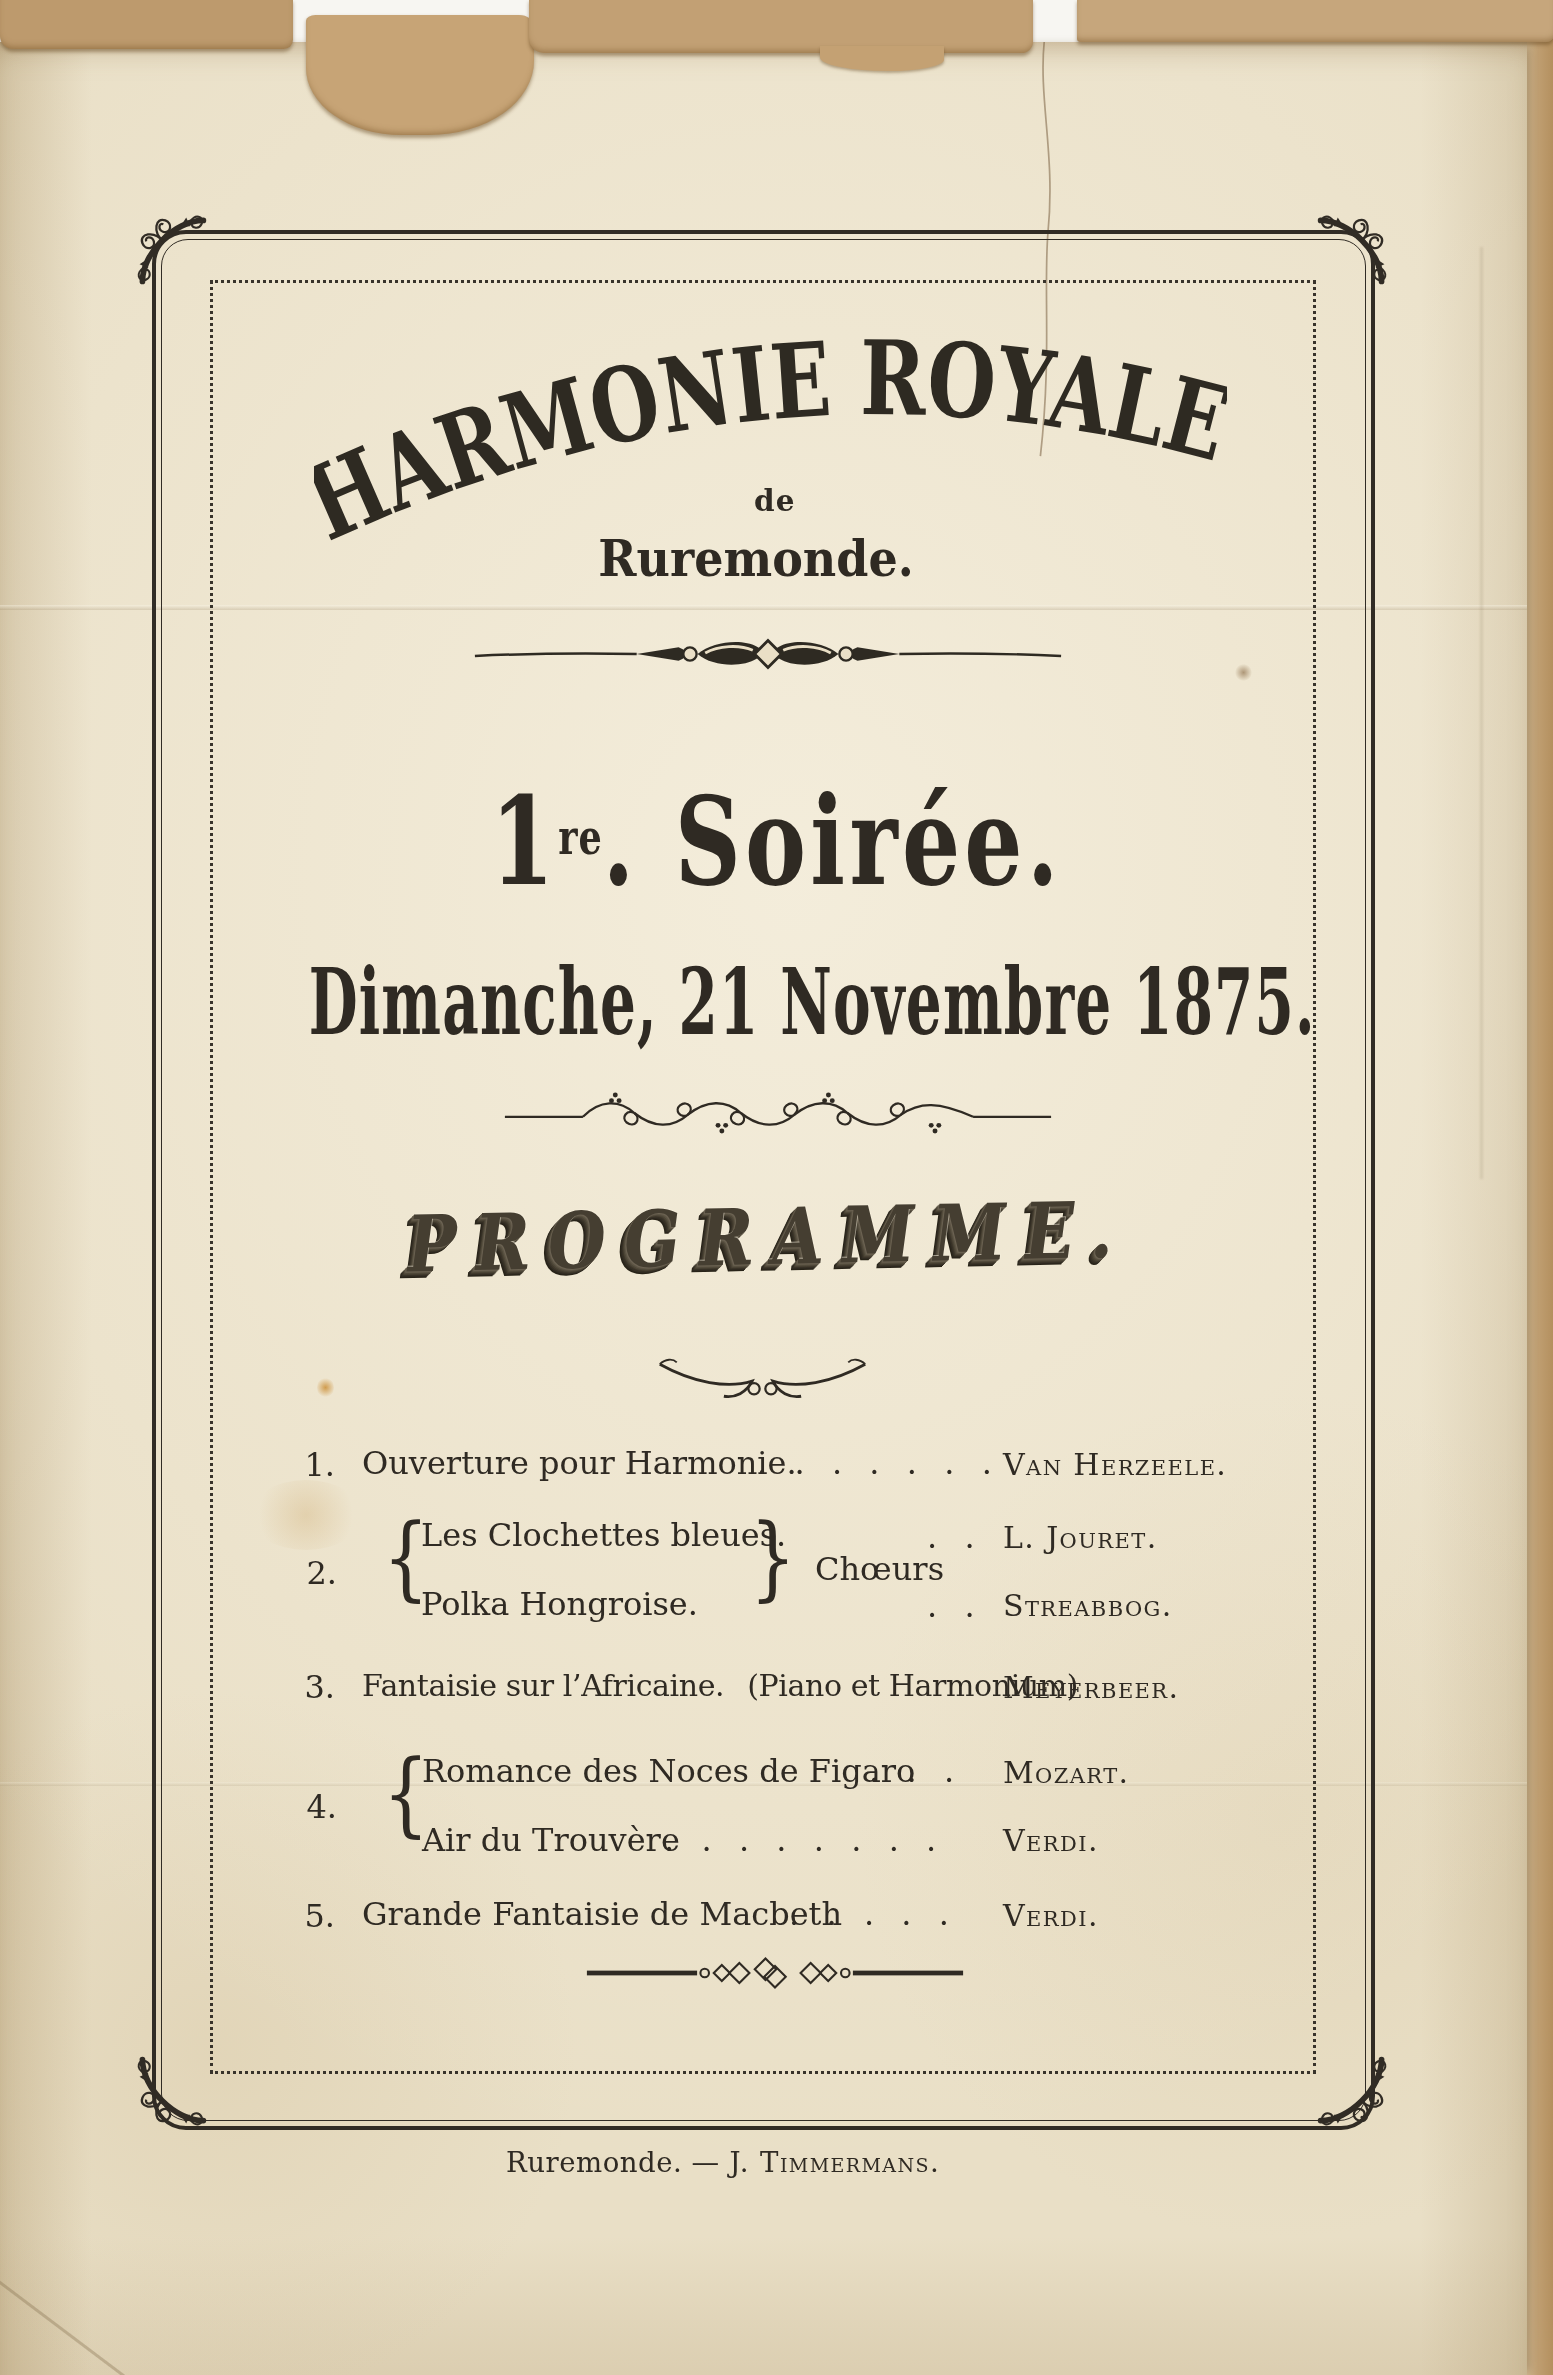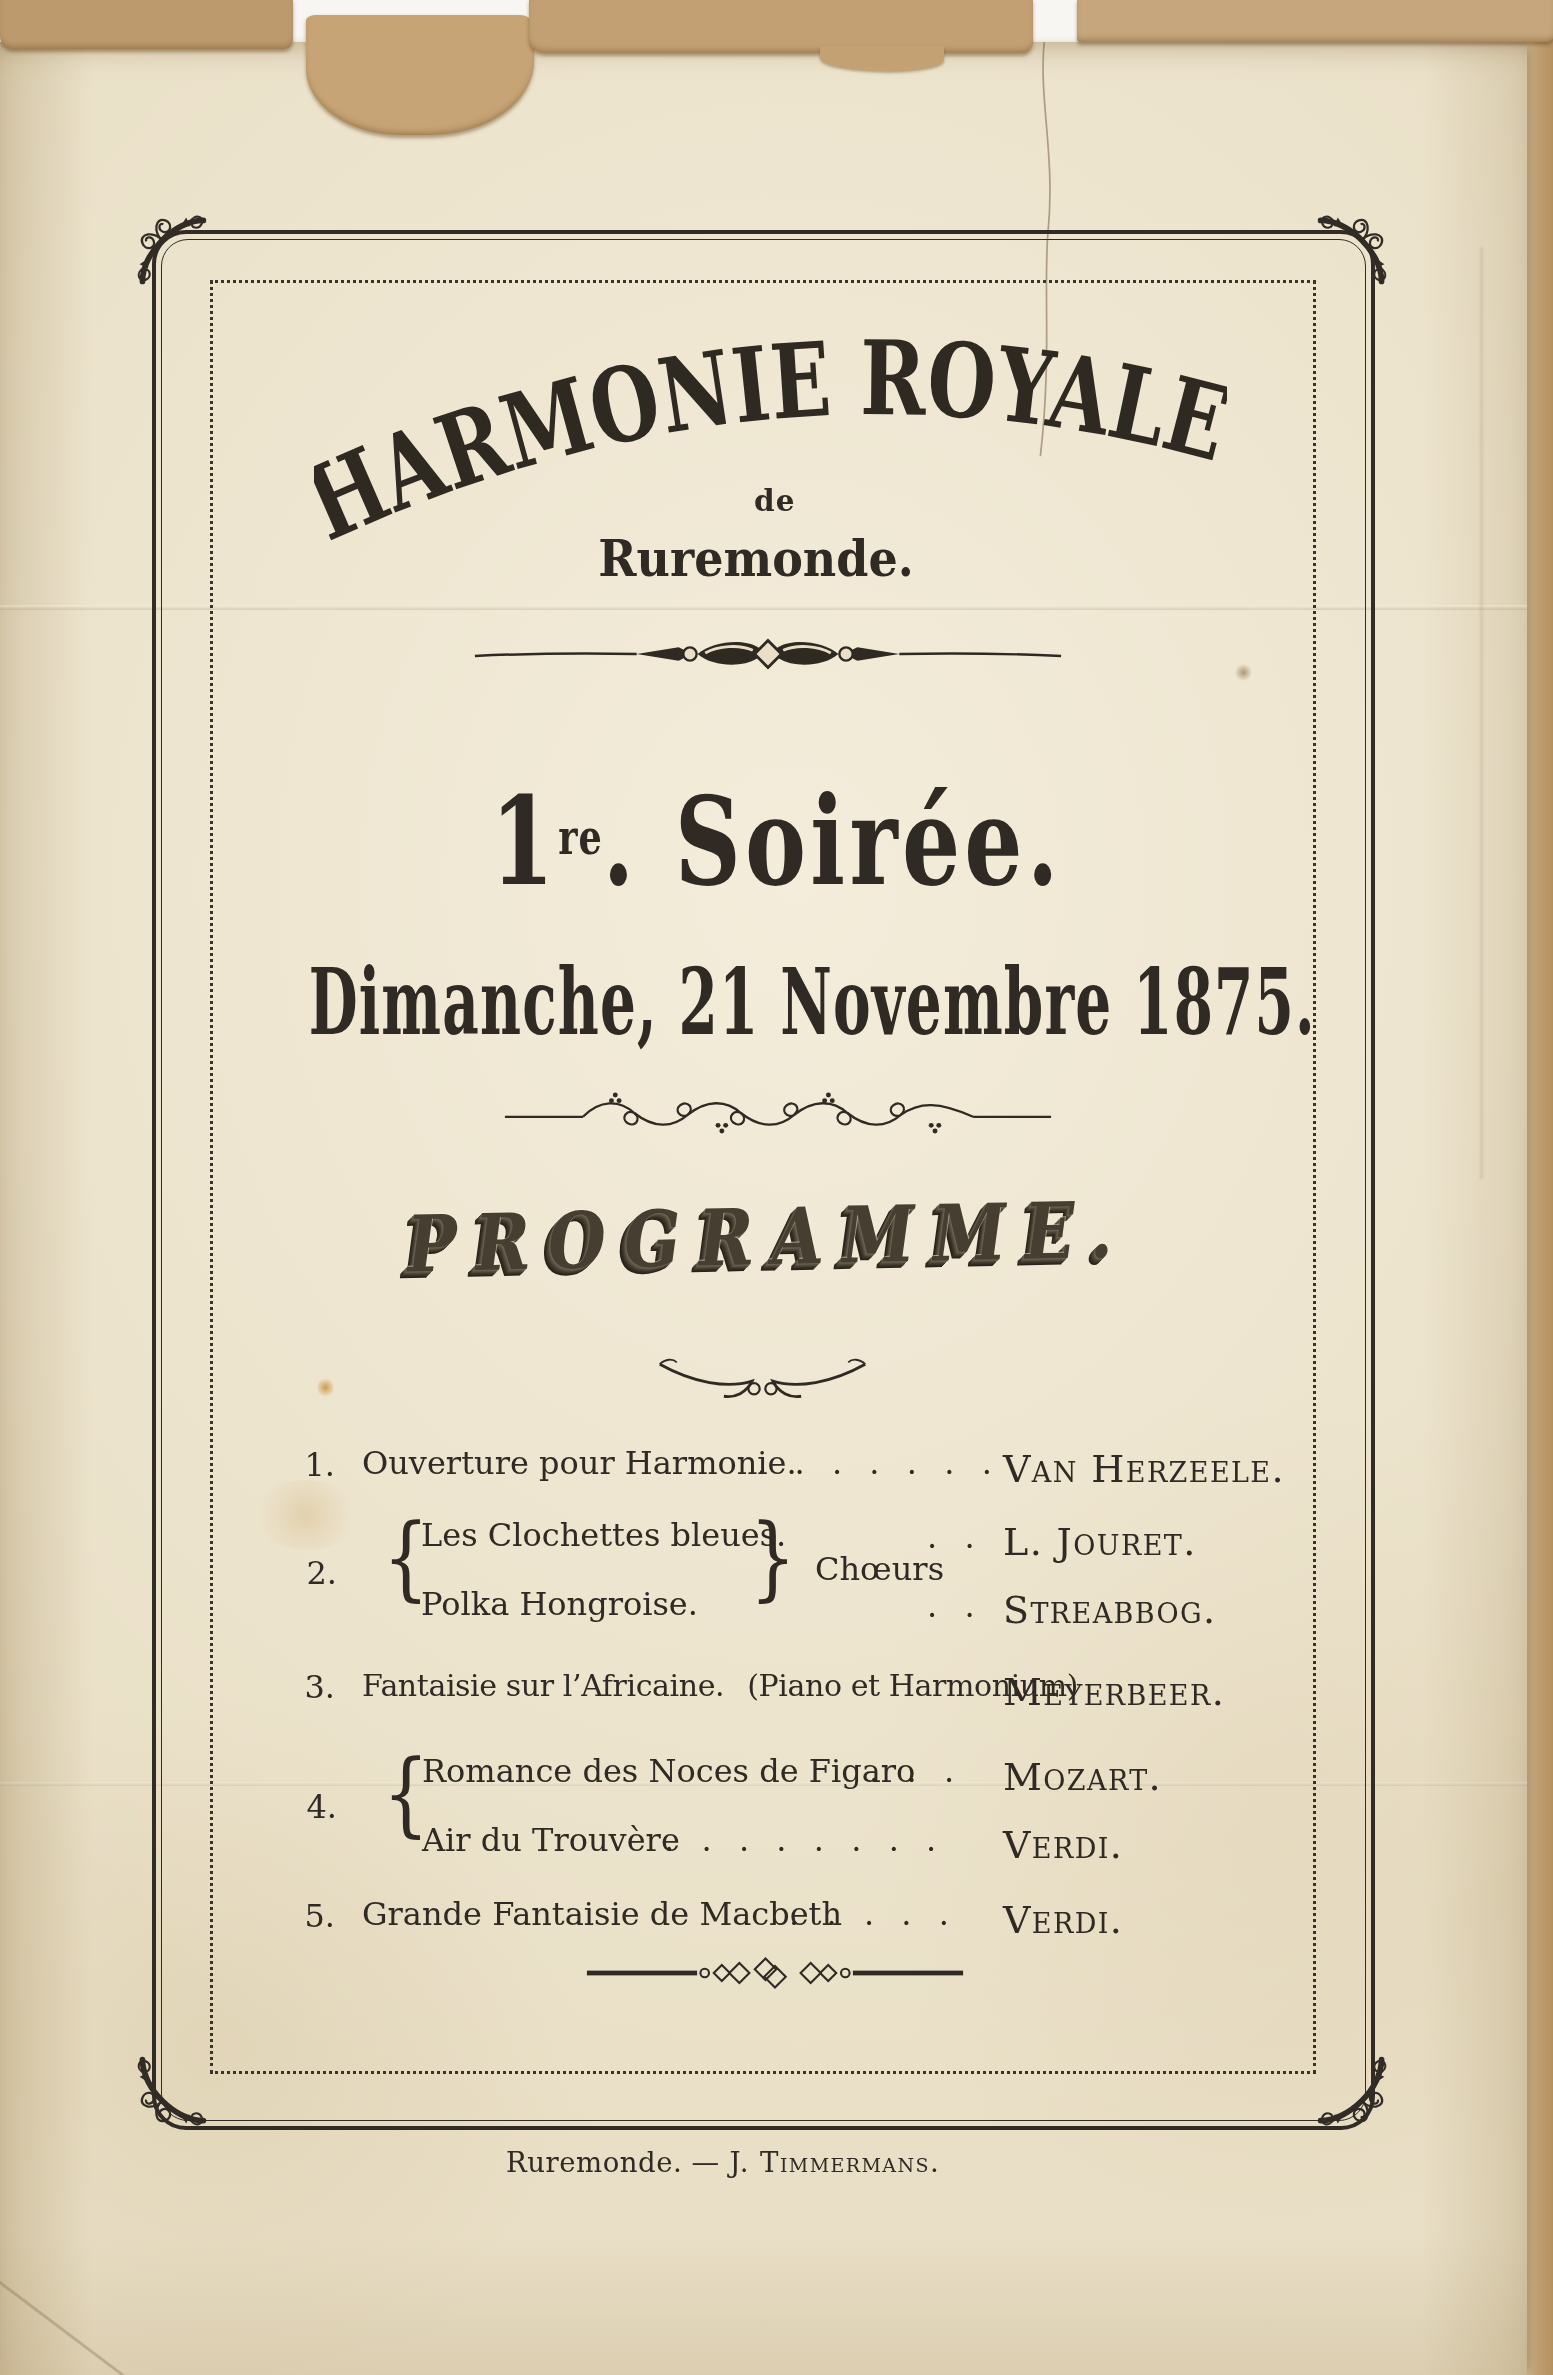--- a/index.html
+++ b/index.html
@@ -75,21 +75,21 @@
   .prog-inner{display:inline-block;font-weight:700;font-size:78px;letter-spacing:21px;line-height:1;
     transform:scaleX(.85) skewX(-10deg) rotate(-1deg);color:#453e31;white-space:nowrap;
     text-shadow:1px -1px 0 rgba(245,238,220,.55),
       -1px 1px 0 #6b6252,-1.9px 1.9px 0 #5c5444,-2.9px 2.9px 0 #4e4738,
       -3.8px 3.8px 0 #423b2e,-4.8px 4.8px 0 #373126,-5.7px 5.7px 0 #2e2920,-6.7px 6.7px 0 #282318;}
   .div3{position:absolute;left:655px;top:1351px;}
 
   .list{position:absolute;left:295px;top:1423px;width:989px;height:552px;font-size:32px;}
   .list .it{position:absolute;white-space:nowrap;line-height:1.2;}
   .no{font-size:32px;}
-  .comp{font-variant:small-caps;font-size:38px;letter-spacing:1.4px;}
+  .comp{font-variant:small-caps;font-size:30px;letter-spacing:1.4px;}
   .dots{word-spacing:13.3px;letter-spacing:1.9px;}
   .brace{font-size:91px;font-weight:400;line-height:114px;transform:scaleX(.8);transform-origin:center;}
   .tight{font-size:30px;letter-spacing:-0.4px;}
   .annot{margin-left:23px;text-align:right;}
 
   .div4{position:absolute;left:585px;top:1954px;}
   .footer{position:absolute;left:0;top:2146px;width:1446px;text-align:center;font-size:27.6px;z-index:7;white-space:nowrap;}
   .footer .printer{font-variant:small-caps;letter-spacing:1.4px;margin-left:1px;}
   .footer .place{letter-spacing:0.5px;}
 </style>

